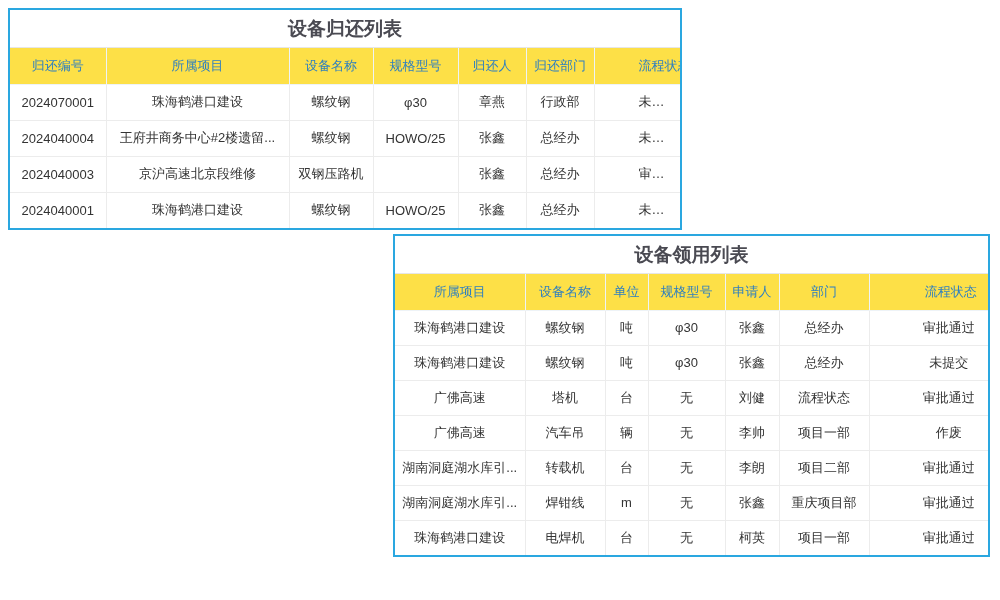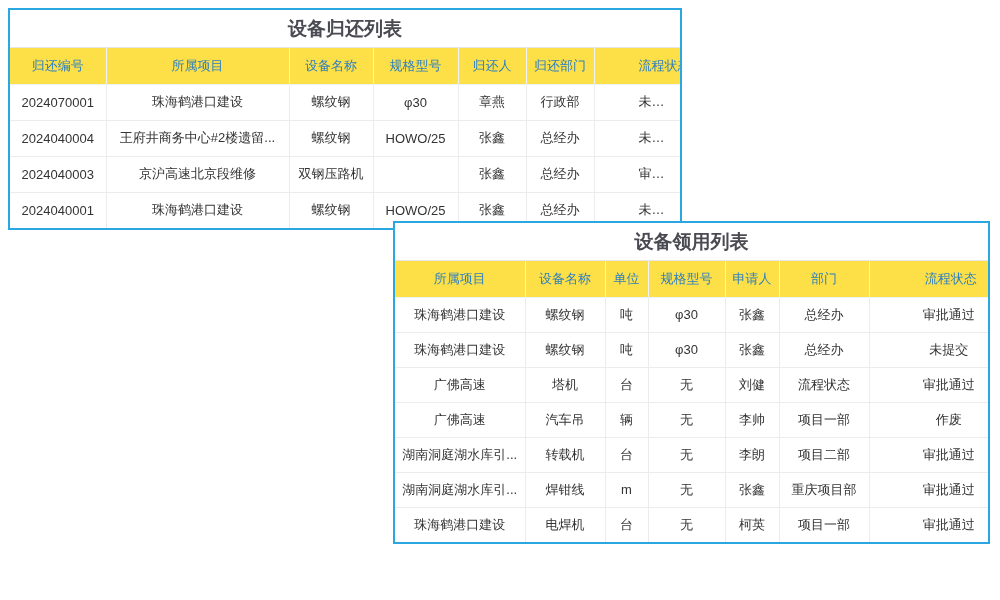--- a/index.html
+++ b/index.html
@@ -2,21 +2,21 @@
 <html><head>
 <meta charset="utf-8">
 <style>
   * { margin:0; padding:0; box-sizing:border-box; }
   html,body { width:1000px; height:600px; background:#ffffff;
     font-family:"Liberation Sans", sans-serif; }
   body { position:relative; overflow:hidden; }
 
   .panel { position:absolute; background:#fff; border:2px solid #2aa7e0; }
   .panel-return { left:8px;  top:8px;   width:674px; }
-  .panel-req    { left:393px; top:221px; width:597px; }
+  .panel-req    { left:393px; top:234px; width:597px; }
 
   .panel-title {
     height:38px; line-height:38px; text-align:center;
     font-size:19px; font-weight:bold; color:#4a4a52;
     background:#fff; border-bottom:1px solid #e6e6e6;
   }
 
   table.grid { width:100%; border-collapse:collapse; table-layout:fixed; }
   .grid th {
     background:#fde047; color:#2e7fc0; font-size:13px; font-weight:normal;

